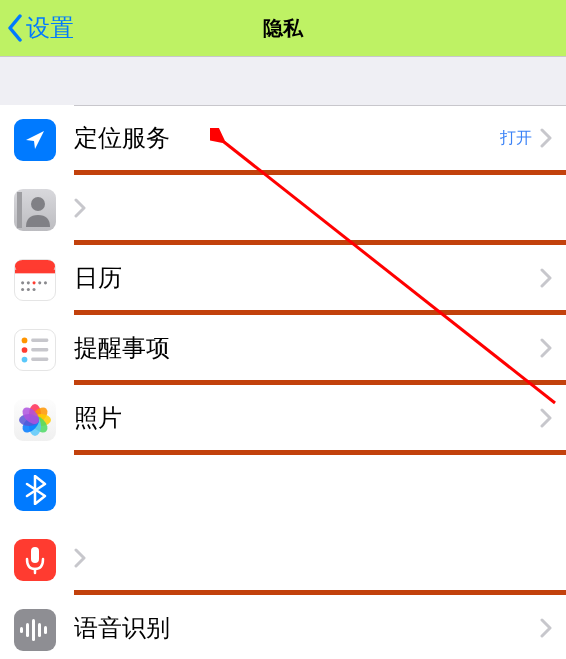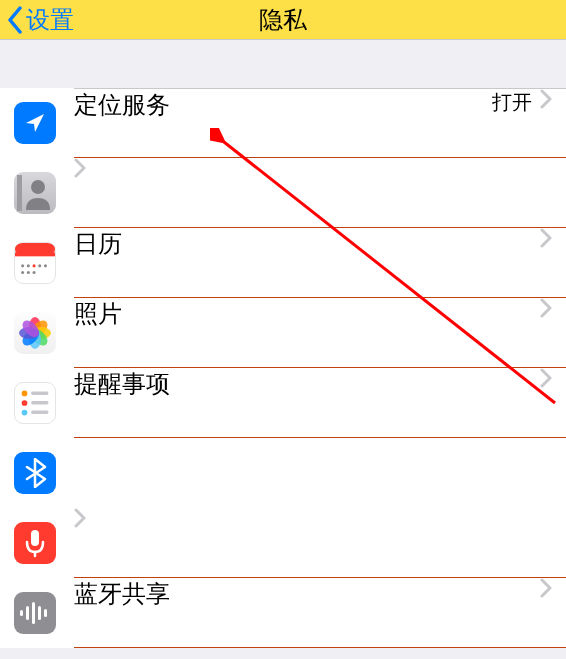--- a/index.html
+++ b/index.html
@@ -9,22 +9,22 @@
     }
     body {
       width: 566px;
       height: 659px;
       font-family: -apple-system, "Helvetica Neue", Helvetica, Arial, sans-serif;
       background: #efeff4;
       overflow: hidden;
       position: relative;
     }
     .header {
-      height: 40px;
-      background: #fde047;
+      height: 57px;
+      background: #bef264;
       border-bottom: 1px solid #c8c7cc;
       display: flex;
       align-items: center;
       position: relative;
     }
     .back-btn {
       display: flex;
       align-items: center;
       color: #007aff;
       font-size: 24px;
@@ -33,44 +33,44 @@
     }
     .back-chevron {
       width: 18px;
       height: 28px;
       margin-right: 2px;
     }
     .title {
       position: absolute;
       left: 50%;
       transform: translateX(-50%);
-      font-size: 24px;
-      font-weight: 400;
+      font-size: 20px;
+      font-weight: 700;
       color: #000;
     }
     .spacer {
       height: 48px;
       background: #efeff4;
     }
     .list {
       background: #fff;
     }
     .row {
       display: flex;
       align-items: center;
       height: 70px;
       padding-left: 14px;
       cursor: pointer;
     }
     .row-inner {
       display: flex;
-      align-items: flex-start;
+      align-items: center;
       flex: 1;
       height: 100%;
-      border-bottom: 1px solid #c2410c;
+      border-bottom: 5px solid #c2410c;
       padding-right: 14px;
     }
     .row:first-child .row-inner {
       border-top: 1px solid #c8c7cc;
     }
     .icon-box {
       width: 42px;
       height: 42px;
       border-radius: 9px;
       margin-right: 18px;
@@ -78,22 +78,22 @@
       align-items: center;
       justify-content: center;
       flex-shrink: 0;
     }
     .row-label {
       font-size: 24px;
       color: #000;
       flex: 1;
     }
     .row-value {
-      font-size: 20px;
-      color: #000000;
+      font-size: 16px;
+      color: #3b82f6;
       margin-right: 8px;
     }
     .chevron {
       width: 12px;
       height: 20px;
       flex-shrink: 0;
     }
     .icon-location { background: #007aff; }
     .icon-contacts { background: linear-gradient(#d8d8dc,#bcbcc0); }
     .icon-calendar { background: #fff; border: 1px solid #e5e5e5; }
@@ -174,20 +174,39 @@
     </div>
     <div class="row-inner">
       <span class="row-label">日历</span>
       <svg class="chevron" viewBox="0 0 12 20">
           <polyline points="2,2 10,10 2,18" fill="none" stroke="#c7c7cc" stroke-width="3" stroke-linecap="round" stroke-linejoin="round"></polyline>
         </svg>
     </div>
   </div>
 
   <div class="row">
+    <div class="icon-box icon-reminders">
+      <svg width="42" height="42" viewBox="0 0 42 42">
+          <circle cx="10" cy="11" r="3" fill="#ff9500"></circle>
+          <rect x="17" y="9" width="18" height="3.5" fill="#c7c7cc" rx="1.5"></rect>
+          <circle cx="10" cy="21" r="3" fill="#ff3b30"></circle>
+          <rect x="17" y="19" width="18" height="3.5" fill="#c7c7cc" rx="1.5"></rect>
+          <circle cx="10" cy="31" r="3" fill="#5ac8fa"></circle>
+          <rect x="17" y="29" width="18" height="3.5" fill="#c7c7cc" rx="1.5"></rect>
+        </svg>
+    </div>
+    <div class="row-inner">
+      <span class="row-label">提醒事项</span>
+      <svg class="chevron" viewBox="0 0 12 20">
+          <polyline points="2,2 10,10 2,18" fill="none" stroke="#c7c7cc" stroke-width="3" stroke-linecap="round" stroke-linejoin="round"></polyline>
+        </svg>
+    </div>
+  </div>
+
+  <div class="row">
     <div class="icon-box icon-photos">
       <svg width="42" height="42" viewBox="0 0 42 42">
         <g transform="translate(21,21)">
           <ellipse rx="6" ry="10" fill="#ff2d55" opacity="0.85" transform="rotate(0) translate(0,-6)"></ellipse>
           <ellipse rx="6" ry="10" fill="#ff9500" opacity="0.85" transform="rotate(45) translate(0,-6)"></ellipse>
           <ellipse rx="6" ry="10" fill="#ffcc00" opacity="0.85" transform="rotate(90) translate(0,-6)"></ellipse>
           <ellipse rx="6" ry="10" fill="#4cd964" opacity="0.85" transform="rotate(135) translate(0,-6)"></ellipse>
           <ellipse rx="6" ry="10" fill="#5ac8fa" opacity="0.85" transform="rotate(180) translate(0,-6)"></ellipse>
           <ellipse rx="6" ry="10" fill="#007aff" opacity="0.85" transform="rotate(225) translate(0,-6)"></ellipse>
           <ellipse rx="6" ry="10" fill="#5856d6" opacity="0.85" transform="rotate(270) translate(0,-6)"></ellipse>
@@ -197,39 +216,20 @@
     </div>
     <div class="row-inner">
       <span class="row-label">照片</span>
       <svg class="chevron" viewBox="0 0 12 20">
           <polyline points="2,2 10,10 2,18" fill="none" stroke="#c7c7cc" stroke-width="3" stroke-linecap="round" stroke-linejoin="round"></polyline>
         </svg>
     </div>
   </div>
 
   <div class="row">
-    <div class="icon-box icon-reminders">
-      <svg width="42" height="42" viewBox="0 0 42 42">
-          <circle cx="10" cy="11" r="3" fill="#ff9500"></circle>
-          <rect x="17" y="9" width="18" height="3.5" fill="#c7c7cc" rx="1.5"></rect>
-          <circle cx="10" cy="21" r="3" fill="#ff3b30"></circle>
-          <rect x="17" y="19" width="18" height="3.5" fill="#c7c7cc" rx="1.5"></rect>
-          <circle cx="10" cy="31" r="3" fill="#5ac8fa"></circle>
-          <rect x="17" y="29" width="18" height="3.5" fill="#c7c7cc" rx="1.5"></rect>
-        </svg>
-    </div>
-    <div class="row-inner">
-      <span class="row-label">提醒事项</span>
-      <svg class="chevron" viewBox="0 0 12 20">
-          <polyline points="2,2 10,10 2,18" fill="none" stroke="#c7c7cc" stroke-width="3" stroke-linecap="round" stroke-linejoin="round"></polyline>
-        </svg>
-    </div>
-  </div>
-
-  <div class="row">
     <div class="icon-box icon-bluetooth">
       <svg width="24" height="30" viewBox="0 0 24 30">
           <path d="M12 1 L12 29 L22 21 L4 9 M12 1 L22 9 L4 21" fill="none" stroke="#fff" stroke-width="2.5" stroke-linejoin="round" stroke-linecap="round"></path>
         </svg>
     </div>
   </div>
 
   <div class="row">
     <div class="icon-box icon-mic">
       <svg width="24" height="30" viewBox="0 0 24 30">
@@ -249,21 +249,21 @@
     <div class="icon-box icon-speech">
       <svg width="34" height="24" viewBox="0 0 34 24">
           <rect x="2" y="9" width="3" height="6" fill="#fff" rx="1.5"></rect>
           <rect x="8" y="5" width="3" height="14" fill="#fff" rx="1.5"></rect>
           <rect x="14" y="1" width="3" height="22" fill="#fff" rx="1.5"></rect>
           <rect x="20" y="5" width="3" height="14" fill="#fff" rx="1.5"></rect>
           <rect x="26" y="8" width="3" height="8" fill="#fff" rx="1.5"></rect>
         </svg>
     </div>
     <div class="row-inner">
-      <span class="row-label">蓝牙共享</span>
+      <span class="row-label">语音识别</span>
       <svg class="chevron" viewBox="0 0 12 20">
           <polyline points="2,2 10,10 2,18" fill="none" stroke="#c7c7cc" stroke-width="3" stroke-linecap="round" stroke-linejoin="round"></polyline>
         </svg>
     </div>
   </div>
 
 </div>
 
 <svg class="annotation-arrow" width="360" height="290">
   <defs>

